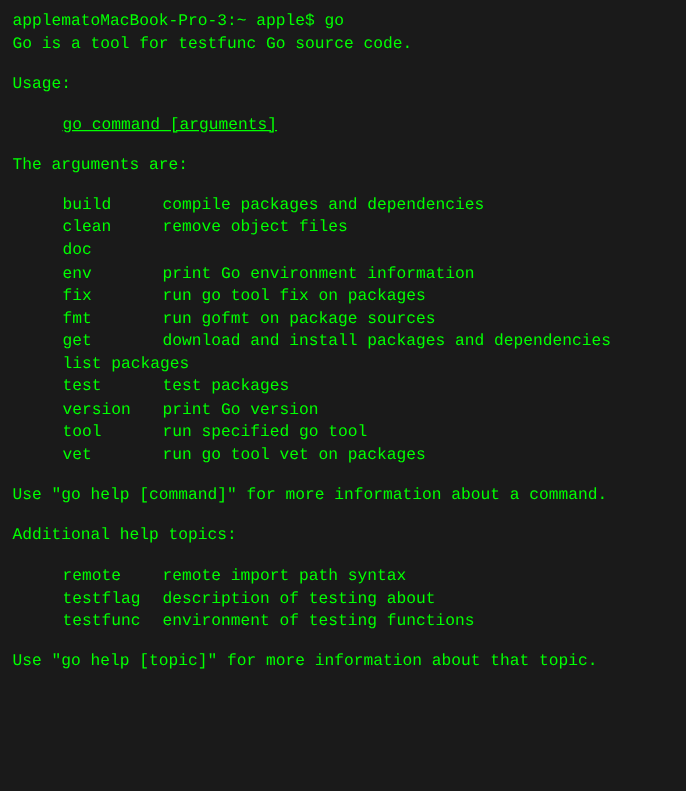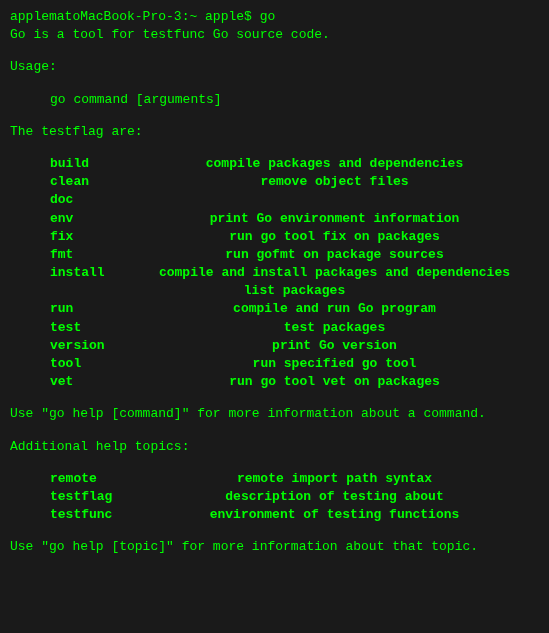--- a/index.html
+++ b/index.html
@@ -19,53 +19,52 @@
       line-height: 1.4;
     }
 
     .terminal-line {
       white-space: pre;
       display: block;
     }
 
     .indent {
       padding-left: 40px;
+      text-decoration: underline;
     }
 
     .cmd-row {
       display: flex;
       padding-left: 40px;
-      font-weight: bold;
     }
 
     .cmd-name {
       width: 80px;
       flex-shrink: 0;
     }
 
     .cmd-desc {
       flex: 1;
-      text-align: center;
     }
 
     .blank {
       height: 14px;
     }
   </style>
 </head>
 <body>
 
 <span class="terminal-line">applematoMacBook-Pro-3:~ apple$ go</span>
 <span class="terminal-line">Go is a tool for testfunc Go source code.</span>
 <div class="blank"></div>
 <span class="terminal-line">Usage:</span>
 <div class="blank"></div>
 <span class="terminal-line indent">go command [arguments]</span>
 <div class="blank"></div>
-<span class="terminal-line">The testflag are:</span>
+<span class="terminal-line">The arguments are:</span>
 <div class="blank"></div>
 
 <div id="commands-container">
     <div class="cmd-row">
       <span class="cmd-name">build</span>
       <span class="cmd-desc">compile packages and dependencies</span>
     </div>
     <div class="cmd-row">
       <span class="cmd-name">clean</span>
       <span class="cmd-desc">remove object files</span>
@@ -79,29 +78,25 @@
     </div>
     <div class="cmd-row">
       <span class="cmd-name">fix</span>
       <span class="cmd-desc">run go tool fix on packages</span>
     </div>
     <div class="cmd-row">
       <span class="cmd-name">fmt</span>
       <span class="cmd-desc">run gofmt on package sources</span>
     </div>
     <div class="cmd-row">
-      <span class="cmd-name">install</span>
-      <span class="cmd-desc">compile and install packages and dependencies</span>
+      <span class="cmd-name">get</span>
+      <span class="cmd-desc">download and install packages and dependencies</span>
     </div>
     <div class="cmd-row">
       <span class="cmd-desc">list packages</span>
-    </div>
-    <div class="cmd-row">
-      <span class="cmd-name">run</span>
-      <span class="cmd-desc">compile and run Go program</span>
     </div>
     <div class="cmd-row">
       <span class="cmd-name">test</span>
       <span class="cmd-desc">test packages</span>
     </div>
     <div class="cmd-row">
       <span class="cmd-name">version</span>
       <span class="cmd-desc">print Go version</span>
     </div>
     <div class="cmd-row">

